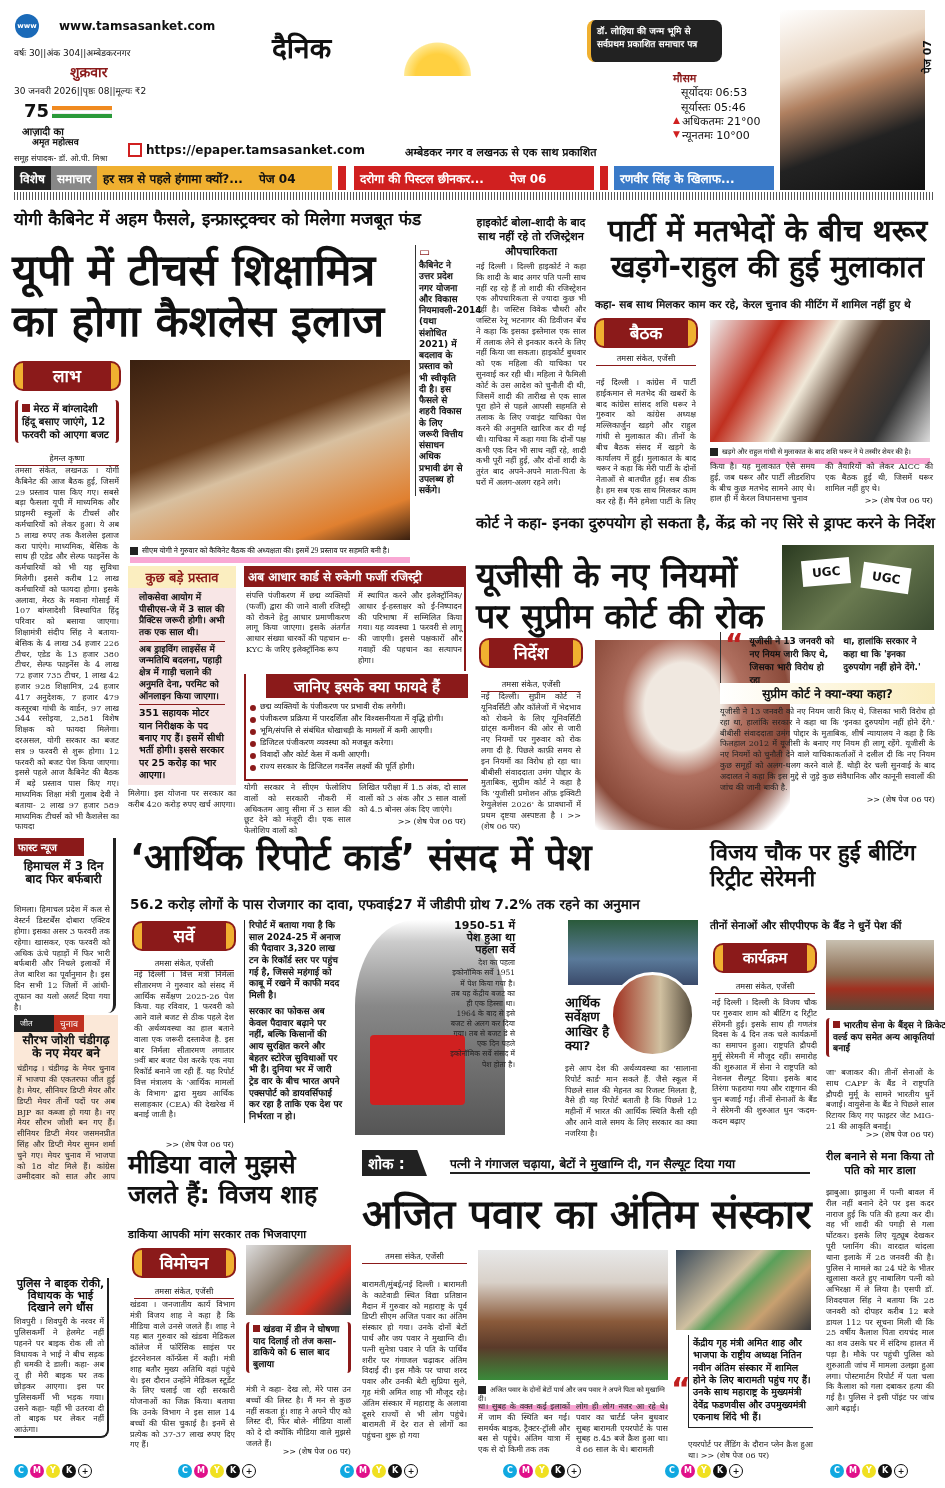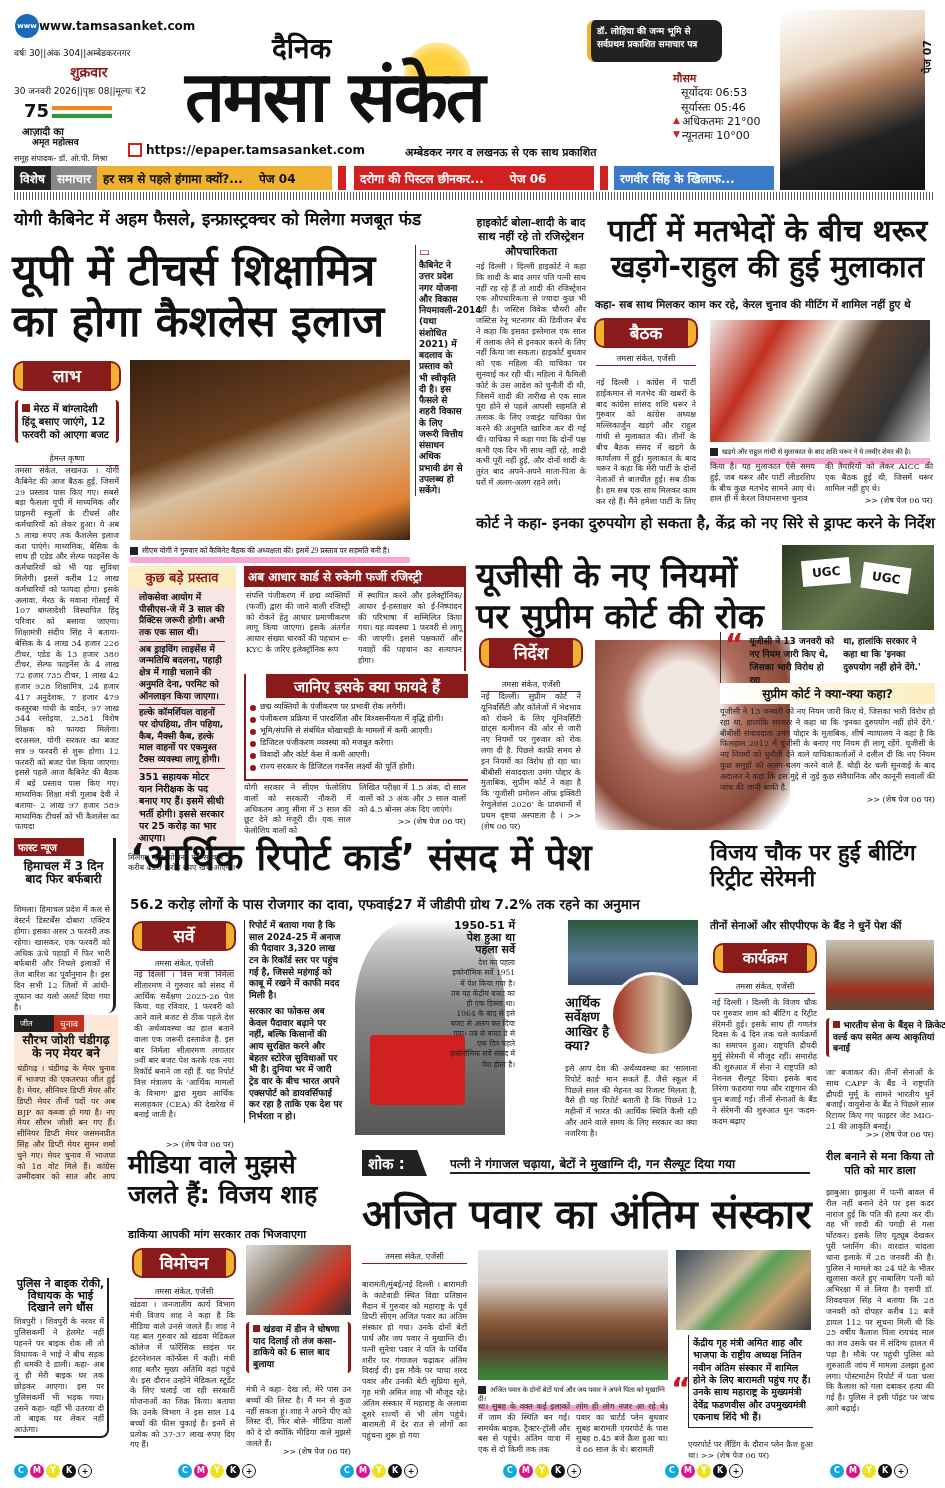--- a/index.html
+++ b/index.html
@@ -16,40 +16,39 @@
 .cmyk span{width:14px;height:14px;border-radius:50%;font-size:8px;color:#fff;text-align:center;line-height:14px;font-weight:bold}
 .more{font-size:8px;text-align:right;font-family:"DejaVu Serif",serif}
 ul.bul{list-style:none}
 ul.bul li{font-size:8px;line-height:1.5;font-family:"DejaVu Serif",serif;position:relative;padding-left:10px}
 ul.bul li:before{content:"";position:absolute;left:0;top:4px;width:6px;height:6px;border-radius:50%;background:#8b1a1a}
 </style>
 </head>
 <body>
 
 <div class="abs" style="left:0;top:0;width:945px;height:165px">
-  <div class="abs" style="left:15px;top:14px;display:flex;align-items:center;gap:0">
+  <div class="abs" style="left:15px;top:14px;display:flex;align-items:center;gap:20px">
     <span style="display:inline-block;width:24px;height:24px;border-radius:50%;background:#1a6ab8;color:#fff;font-size:7px;text-align:center;line-height:24px;font-weight:bold">www</span>
     <span style="font-size:12px;font-weight:bold">www.tamsasanket.com</span>
   </div>
   <div class="abs" style="left:14px;top:46px;font-size:9px">वर्षः 30||अंक 304||अम्बेडकरनगर</div>
   <div class="abs" style="left:70px;top:62px;font-size:14px;font-weight:bold;color:#8b1a1a">शुक्रवार</div>
   <div class="abs" style="left:14px;top:84px;font-size:9px">30 जनवरी 2026||पृष्ठः 08||मूल्यः ₹2</div>
   <div class="abs" style="left:20px;top:100px;width:95px;height:46px">
     <div style="font-size:18px;font-weight:bold;position:absolute;left:4px;top:0">75</div>
     <div style="position:absolute;left:32px;top:6px;width:60px;height:4px;background:#f08a20"></div>
     <div style="position:absolute;left:32px;top:10px;width:60px;height:4px;background:#fff;border:1px solid #eee"></div>
     <div style="position:absolute;left:32px;top:14px;width:60px;height:4px;background:#2a9a3a"></div>
     <div style="position:absolute;left:2px;top:24px;font-size:10px;font-weight:bold">आज़ादी का</div>
     <div style="position:absolute;left:12px;top:35px;font-size:9px;font-weight:bold">अमृत महोत्सव</div>
   </div>
   <div class="abs" style="left:14px;top:152px;font-size:8px">समूह संपादक- डॉ. ओ.पी. मिश्रा</div>
 
   <div class="abs" style="left:400px;top:36px;width:75px;height:40px;border-radius:75px 75px 0 0;background:radial-gradient(circle at 50% 100%,#ffd040 40%,#ffe890 60%,transparent 62%)"></div>
   <div class="abs hd" style="left:272px;top:34px;font-size:28px">दैनिक</div>
-  <div class="abs hd" style="left:185px;top:62px;font-size:70px;letter-spacing:-2px;line-height:1">तमसा संकेत</div>
   <div class="abs" style="left:128px;top:143px;display:flex;align-items:center;gap:4px">
     <span style="display:inline-block;width:14px;height:14px;border:2px solid #d02020"></span>
     <span style="font-size:12px;font-weight:bold">https://epaper.tamsasanket.com</span>
   </div>
   <div class="abs" style="left:405px;top:144px;font-size:11px;font-weight:bold">अम्बेडकर नगर व लखनऊ से एक साथ प्रकाशित</div>
   <div class="abs" style="left:587px;top:20px;width:135px;height:42px;background:#222;color:#fff;border-radius:8px;border-left:4px solid #f0b030;font-size:9px;padding:4px 6px;font-weight:bold">
     <span>डॉ. लोहिया की जन्म भूमि से सर्वप्रथम प्रकाशित समाचार पत्र</span>
   </div>
 
   <div class="abs" style="left:673px;top:72px;font-size:11px;line-height:1.3">
@@ -100,21 +99,20 @@
 <div class="abs byline" style="left:15px;top:452px;width:104px">हेमन्त कृष्णा</div>
 <div class="abs small" style="left:15px;top:466px;width:104px;height:440px;overflow:hidden">तमसा संकेत, लखनऊ । योगी कैबिनेट की आज बैठक हुई, जिसमें 29 प्रस्ताव पास किए गए। सबसे बड़ा फैसला यूपी में माध्यमिक और प्राइमरी स्कूलों के टीचर्स और कर्मचारियों को लेकर हुआ। ये अब 5 लाख रुपए तक कैशलेस इलाज करा पाएंगे। माध्यमिक, बेसिक के साथ ही एडेड और सेल्फ फाइनेंस के कर्मचारियों को भी यह सुविधा मिलेगी। इससे करीब 12 लाख कर्मचारियों को फायदा होगा। इसके अलावा, मेरठ के मवाना गोसाईं में 107 बांग्लादेशी विस्थापित हिंदू परिवार को बसाया जाएगा। शिक्षामंत्री संदीप सिंह ने बताया- बेसिक के 4 लाख 34 हजार 226 टीचर, एडेड के 13 हजार 380 टीचर, सेल्फ फाइनेंस के 4 लाख 72 हजार 735 टीचर, 1 लाख 42 हजार 928 शिक्षामित्र, 24 हजार 417 अनुदेशक, 7 हजार 479 कस्तूरबा गांधी के वार्डन, 97 लाख 344 रसोइया, 2,581 विशेष शिक्षक को फायदा मिलेगा। दरअसल, योगी सरकार का बजट सत्र 9 फरवरी से शुरू होगा। 12 फरवरी को बजट पेश किया जाएगा। इससे पहले आज कैबिनेट की बैठक में बड़े प्रस्ताव पास किए गए। माध्यमिक शिक्षा मंत्री गुलाब देवी ने बताया- 2 लाख 97 हजार 589 माध्यमिक टीचर्स को भी कैशलेस का फायदा</div>
 <div class="abs photo" style="left:130px;top:360px;width:280px;height:180px;background:linear-gradient(160deg,#3a2010,#6a4020 40%,#d8c0a0 55%,#e08030 85%,#3a2010)"></div>
 <div class="abs caption" style="left:130px;top:543px;width:280px">सीएम योगी ने गुरुवार को कैबिनेट बैठक की अध्यक्षता की। इसमें 29 प्रस्ताव पर सहमति बनी है।</div>
 
 <div class="abs" style="left:128px;top:566px;width:108px">
   <div style="background:#fbeec0;color:#8b1a1a;font-weight:bold;font-size:13px;padding:2px;text-align:center">कुछ बड़े प्रस्ताव</div>
   <div style="background:#f8e6e6;padding:2px 11px">
     <div style="font-size:9px;font-weight:bold;line-height:1.3;border-bottom:1px solid #8b1a1a;padding:2px 0">लोकसेवा आयोग में पीसीएस-जे में 3 साल की प्रैक्टिस जरूरी होगी। अभी तक एक साल थी।</div>
     <div style="font-size:9px;font-weight:bold;line-height:1.3;border-bottom:1px solid #8b1a1a;padding:2px 0">अब ड्राइविंग लाइसेंस में जन्मतिथि बदलना, पहाड़ी क्षेत्र में गाड़ी चलाने की अनुमति देना, परमिट को ऑनलाइन किया जाएगा।</div>
-    <div style="font-size:9px;font-weight:bold;line-height:1.3;border-bottom:1px solid #8b1a1a;padding:2px 0">हल्के कॉमर्शियल वाहनों पर दोपहिया, तीन पहिया, कैब, मैक्सी कैब, हल्के माल वाहनों पर एकमुश्त टैक्स व्यवस्था लागू होगी।</div>
     <div style="font-size:9.5px;font-weight:bold;line-height:1.3;padding:2px 0">351 सहायक मोटर यान निरीक्षक के पद बनाए गए हैं। इसमें सीधी भर्ती होगी। इससे सरकार पर 25 करोड़ का भार आएगा।</div>
   </div>
   <div class="small" style="margin-top:4px">मिलेगा। इस योजना पर सरकार का करीब 420 करोड़ रुपए खर्च आएगा।</div>
 </div>
 
 <div class="abs" style="left:244px;top:566px;width:222px">
   <div style="background:#8b1a1a;color:#fff;font-weight:bold;font-size:12px;padding:2px 4px">अब आधार कार्ड से रुकेगी फर्जी रजिस्ट्री</div>
   <div style="display:flex;gap:8px;padding:4px 2px;border-right:2px solid #8b1a1a">
     <div class="small" style="flex:1">संपत्ति पंजीकरण में छद्म व्यक्तियों (फर्जी) द्वारा की जाने वाली रजिस्ट्री को रोकने हेतु आधार प्रमाणीकरण लागू किया जाएगा। इसके अंतर्गत आधार संख्या धारकों की पहचान e-KYC के जरिए इलेक्ट्रॉनिक रूप</div>
     <div class="small" style="flex:1">में स्थापित करने और इलेक्ट्रॉनिक/आधार ई-हस्ताक्षर को ई-निष्पादन की परिभाषा में सम्मिलित किया गया। यह व्यवस्था 1 फरवरी से लागू की जाएगी। इससे पक्षकारों और गवाहों की पहचान का सत्यापन होगा।</div>

